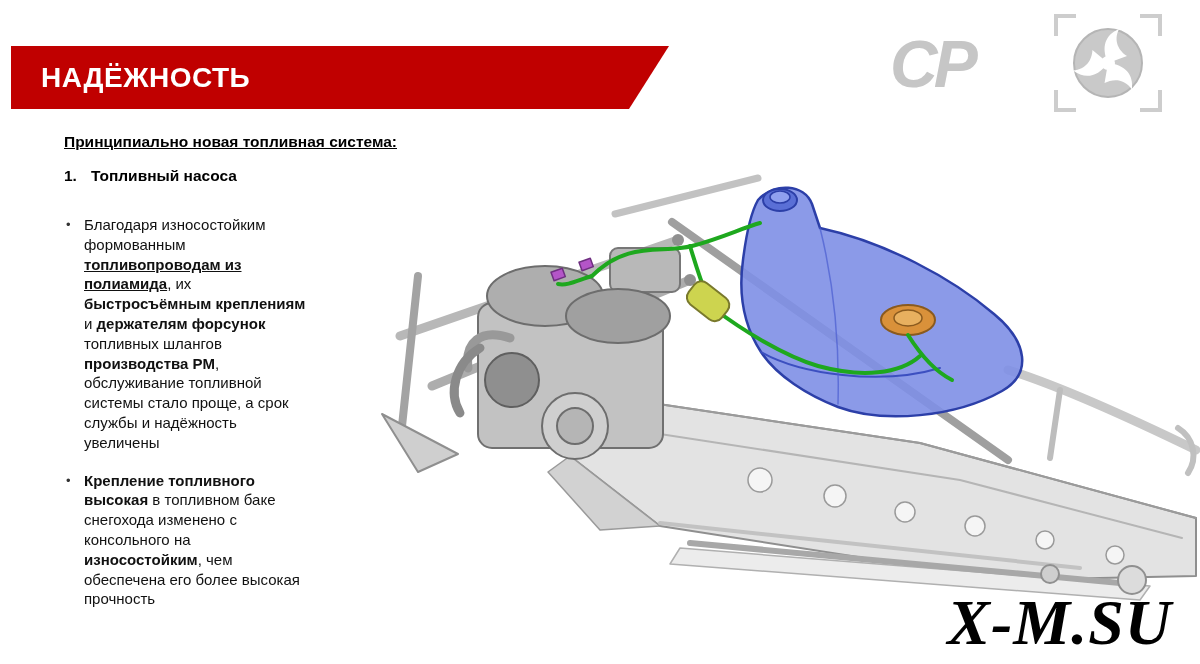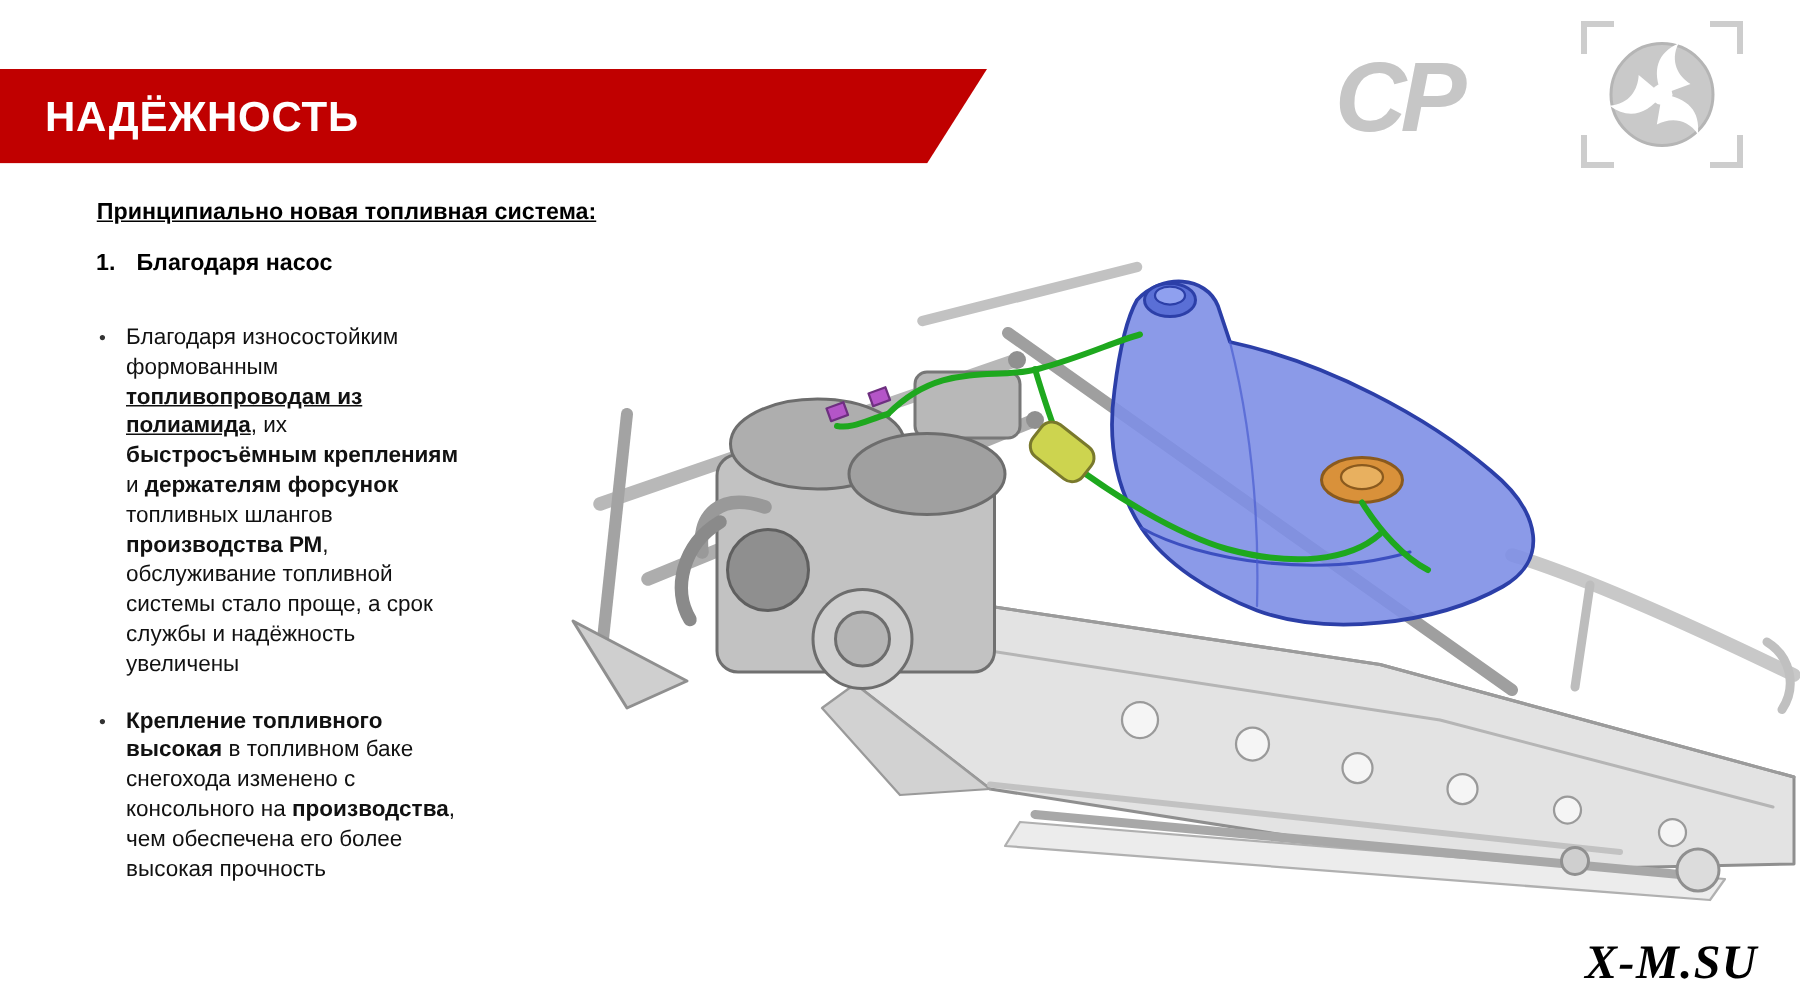--- a/index.html
+++ b/index.html
@@ -1,51 +1,51 @@
 <!DOCTYPE html>
 <html><head>
 <meta charset="utf-8">
 <style>
   html,body{margin:0;padding:0;}
   body{
     width:1200px;height:664px;position:relative;background:#ffffff;
     font-family:"Liberation Sans",sans-serif;color:#111;overflow:hidden;
   }
   .banner{
-    position:absolute;top:46px;left:0;width:658px;height:63px;
+    position:absolute;top:46px;left:11px;width:658px;height:63px;
     background:#c00000;
     clip-path:polygon(0 0,100% 0,calc(100% - 40px) 100%,0 100%);
     display:flex;align-items:center;
   }
   .banner h1{
     margin:0 0 0 30px;color:#ffffff;font-size:28px;font-weight:bold;
     letter-spacing:.5px;
   }
   .logos{
     position:absolute;top:8px;right:32px;display:flex;align-items:center;gap:34px;
   }
   .text-col{position:absolute;left:64px;top:133px;width:334px;}
   .heading{
     font-size:15.5px;font-weight:bold;text-decoration:underline;
-    margin:0 0 16px 0;color:#000;text-align:center;
+    margin:0 0 16px 0;color:#000;
   }
   .numbered{
     display:flex;gap:14px;font-size:15.5px;font-weight:bold;
     margin:0 0 30px 0;color:#000;
   }
   .bullets{list-style:none;margin:0;padding:0;width:242px;font-size:15px;line-height:1.32;}
   .bullets li{position:relative;padding-left:20px;margin-bottom:18px;}
   .bullets li::before{content:"\2022";position:absolute;left:2px;top:1px;font-size:13px;color:#333;}
   .b{font-weight:bold;}
   .u{text-decoration:underline;}
   .illustration{position:absolute;left:360px;top:128px;width:840px;height:480px;}
   .watermark{
     position:absolute;right:28px;bottom:4px;
     font-family:"Liberation Serif",serif;font-weight:bold;font-style:italic;
-    font-size:32px;color:#000;letter-spacing:1px;
+    font-size:64px;color:#000;letter-spacing:1px;
   }
 </style>
 </head>
 <body>
 
 <div class="slide">
 
   <div class="banner" style="background: rgb(192, 0, 0);">
     <h1>НАДЁЖНОСТЬ</h1>
   </div>
@@ -70,28 +70,28 @@
         </g>
         <circle cx="60" cy="55" r="7" fill="#ffffff"></circle>
       </g>
     </svg>
   </div>
 
   <div class="text-col">
     <h2 class="heading">Принципиально новая топливная система:</h2>
     <div class="numbered">
       <span>1.</span>
-      <span>Благодаря насос</span>
+      <span>Топливный насоса</span>
     </div>
     <ul class="bullets">
       <li>
         <span class="btext"><span>Благодаря износостойким формованным </span><span class="b u">топливопроводам из полиамида</span><span>, их </span><span class="b">быстросъёмным креплениям</span><span> и </span><span class="b">держателям форсунок</span><span> топливных шлангов </span><span class="b">производства РМ</span><span>, обслуживание топливной системы стало проще, а срок службы и надёжность увеличены</span></span>
       </li>
       <li>
-        <span class="btext"><span class="b">Крепление топливного высокая</span><span> в топливном баке снегохода изменено с консольного на </span><span class="b">производства</span><span>, чем обеспечена его более высокая прочность</span></span>
+        <span class="btext"><span class="b">Крепление топливного высокая</span><span> в топливном баке снегохода изменено с консольного на </span><span class="b">износостойким</span><span>, чем обеспечена его более высокая прочность</span></span>
       </li>
     </ul>
   </div>
 
   <svg class="illustration" viewBox="0 0 840 480" fill="none" stroke-linecap="round" stroke-linejoin="round">
 
     <g>
       <path d="M225,265 L560,315 L836,390 L836,448 L645,452 L300,398 L210,328 Z" stroke="#8f8f8f" stroke-width="2" fill="#e3e3e3"></path>
       <path d="M225,265 L560,315 L836,390" stroke="#9b9b9b" stroke-width="2"></path>
       <path d="M248,298 L600,352 L822,410" stroke="#b5b5b5" stroke-width="2"></path>

